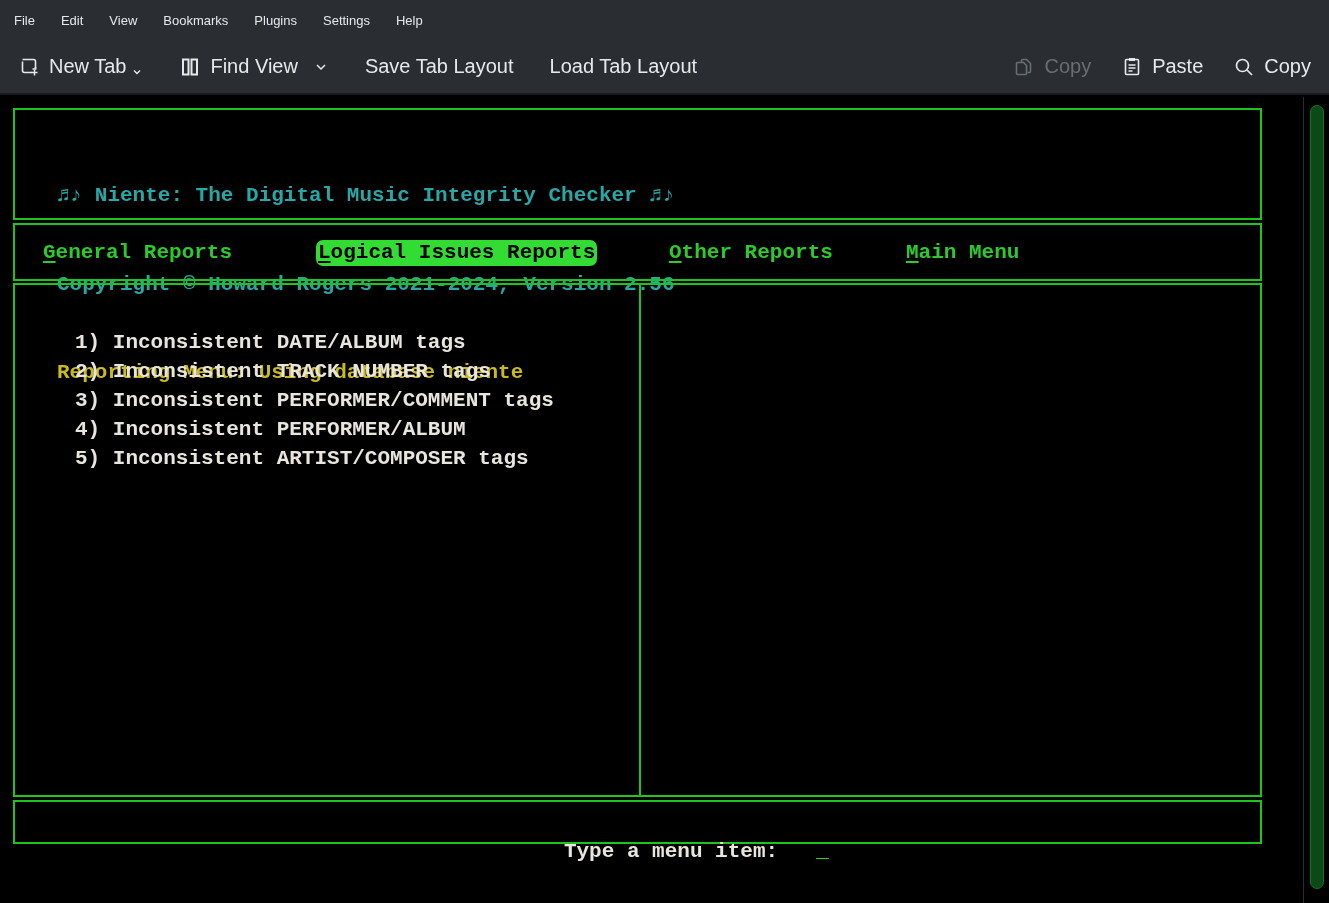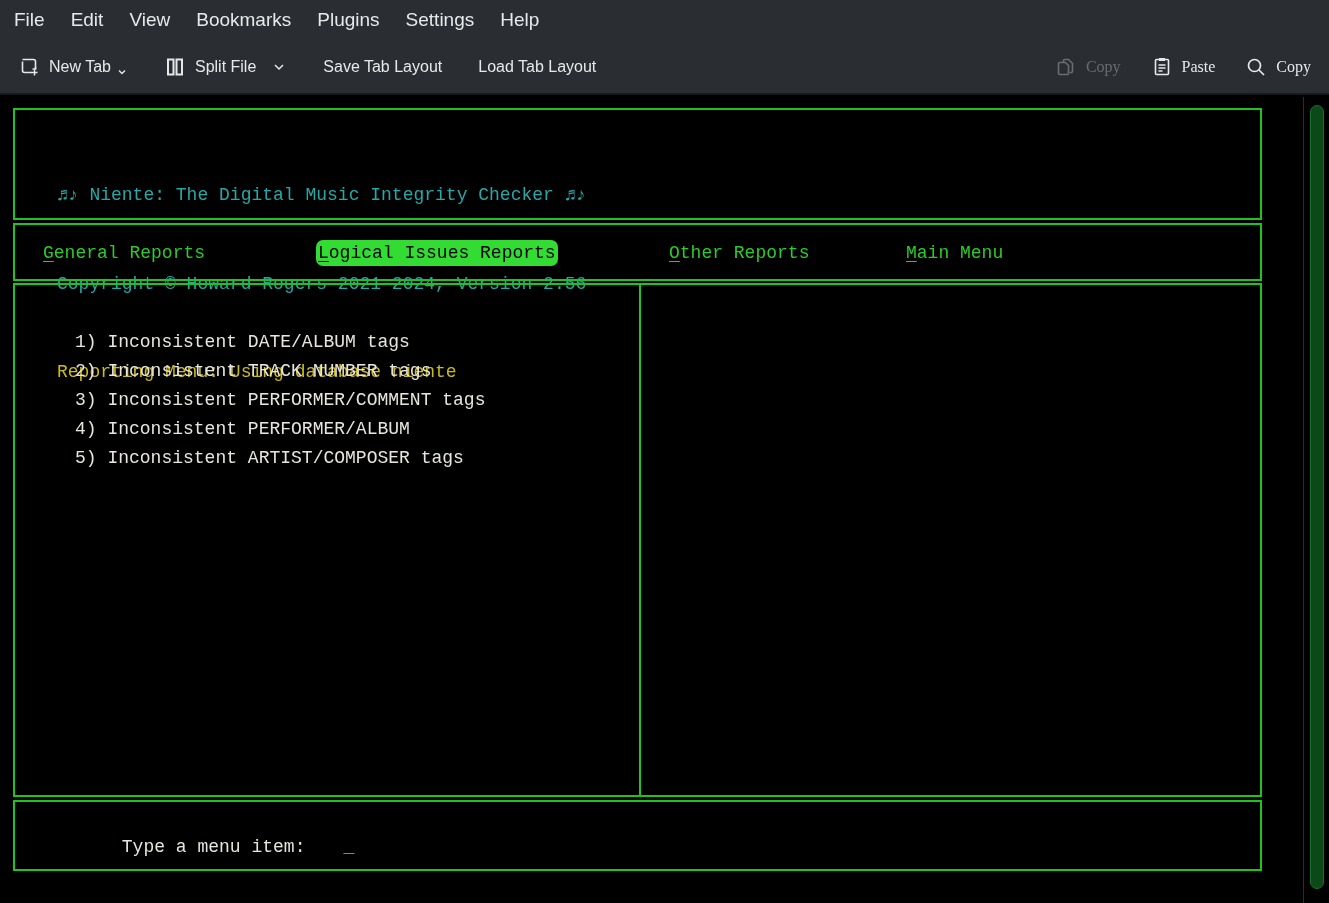--- a/index.html
+++ b/index.html
@@ -4,57 +4,57 @@
 <style>
   * { margin:0; padding:0; box-sizing:border-box; }
   html,body { background:#000; }
   .window {
     position:relative; width:1329px; height:903px; overflow:hidden;
     background:var(--terminal_bg); font-family:"Liberation Sans", sans-serif;
   }
   
   .menubar {
     height:40px; background:var(--chrome_bg); color:var(--chrome_fg);
-    display:flex; align-items:center; gap:26px; padding-left:14px; font-size:19px;
+    display:flex; align-items:center; gap:26px; padding-left:14px; font-size:13px;
   }
   .menu-item { cursor:default; }
   .toolbar {
     height:55px; background:var(--chrome_bg); color:var(--chrome_fg);
-    display:flex; align-items:center; padding:0 18px; font-size:16px;
+    display:flex; align-items:center; padding:0 18px; font-size:20px;
     border-bottom:2px solid #17191c;
   }
   .tbtn {
     background:none; border:none; color:var(--chrome_fg); font:inherit;
     display:flex; align-items:center; gap:9px; margin-right:36px; cursor:default;
   }
   .tbtn.disabled { color:var(--disabled_fg); }
   .tbtn svg { display:block; }
-  .right-group { margin-left:auto; display:flex; align-items:flex-start;font-family:Liberation Serif, serif; }
+  .right-group { margin-left:auto; display:flex; align-items:flex-start; }
   .right-group .tbtn { margin-right:0; margin-left:30px; }
   .chev-under { align-self:flex-end; margin:0 0 2px -4px; }
   
   .terminal {
     position:absolute; left:0; top:97px; right:0; bottom:0;
     background:var(--terminal_bg);
-    font-family:"Liberation Mono", monospace; font-weight:400; font-size:18px;padding-left:8px;
+    font-family:"Liberation Mono", monospace; font-weight:700; font-size:21px;padding-left:8px;
   }
   .box { position:absolute; left:13px; width:1249px; border:2px solid var(--green_line); }
   .headerbox  { top:11px;  height:112px; padding:12px 0 0 42px; line-height:29.5px; white-space:pre; }
   .teal   { color:var(--teal); }
   .yellow { color:var(--yellow); }
   .tabbox     { top:126px; height:58px; }
   .tab {
     position:absolute; top:15px; line-height:26px; color:var(--green_text); white-space:pre;
   }
   .tab .fl { text-decoration:underline; text-underline-offset:3px; }
   .tab.active { background:var(--green_highlight); color:#000; padding:0 2px; }
   .contentbox { top:186px; height:514px; }
   .divider { position:absolute; left:624px; top:0; bottom:0; width:2px; background:var(--green_line); }
   .menulist { position:absolute; left:60px; top:43px; line-height:29px; color:var(--fg_white); white-space:pre; }
-  .promptbox  { top:703px; height:71px; padding:15px 0 0 42px; color:var(--fg_white); white-space:pre; }
+  .promptbox  { top:703px; height:44px; padding:15px 0 0 42px; color:var(--fg_white); white-space:pre;text-align:center; }
   .cursor { color:var(--green_highlight); margin-left:38px; }
   
   .scrollbar { position:absolute; top:0; right:0; bottom:0; width:26px; border-left:1px solid #2b2e30; }
   .thumb {
     position:absolute; left:6px; width:14px; top:8px; bottom:14px;
     background:var(--scroll_thumb); border:1px solid var(--scroll_thumb_border); border-radius:8px;
   }
 </style>
 </head>
 <body>
@@ -82,21 +82,21 @@
       <span>New Tab</span>
       <svg class="chev-under" width="12" height="8" viewBox="0 0 12 8" fill="none" stroke="currentColor" stroke-width="1.4">
         <path d="M3 2.5 L6 5.5 L9 2.5"></path>
       </svg>
     </button>
     <button class="tbtn">
       <svg class="icon" width="22" height="22" viewBox="0 0 22 22" fill="none" stroke="currentColor" stroke-width="2">
         <rect x="4" y="3.5" width="5.5" height="15"></rect>
         <rect x="12.5" y="3.5" width="5.5" height="15"></rect>
       </svg>
-      <span>Split File</span>
+      <span>Find View</span>
       <svg width="16" height="10" viewBox="0 0 16 10" fill="none" stroke="currentColor" stroke-width="1.5" style="margin-left:6px;">
         <path d="M4 3 L8 7 L12 3"></path>
       </svg>
     </button>
     <button class="tbtn">
       <span>Save Tab Layout</span>
     </button>
     <button class="tbtn">
       <span>Load Tab Layout</span>
     </button>

